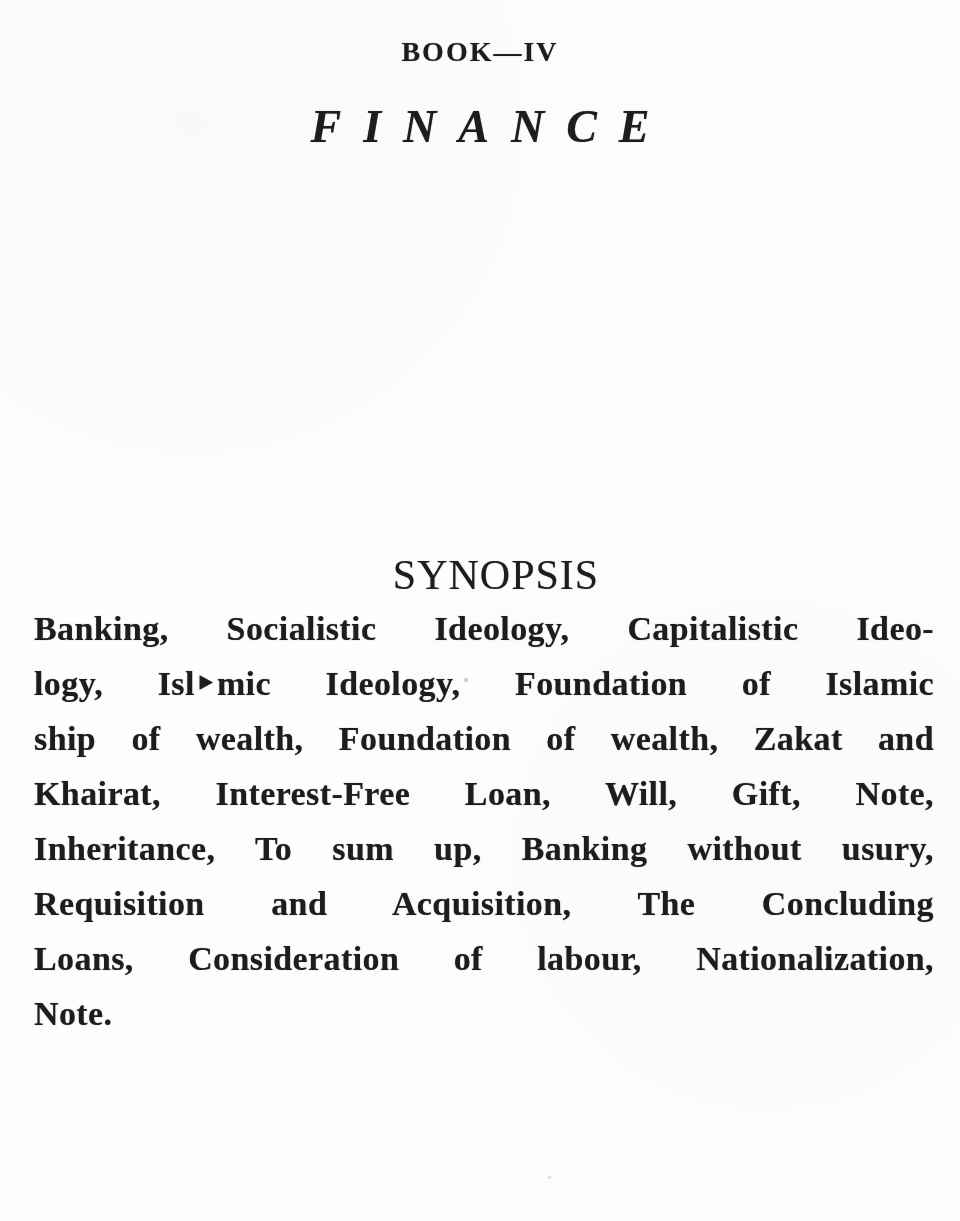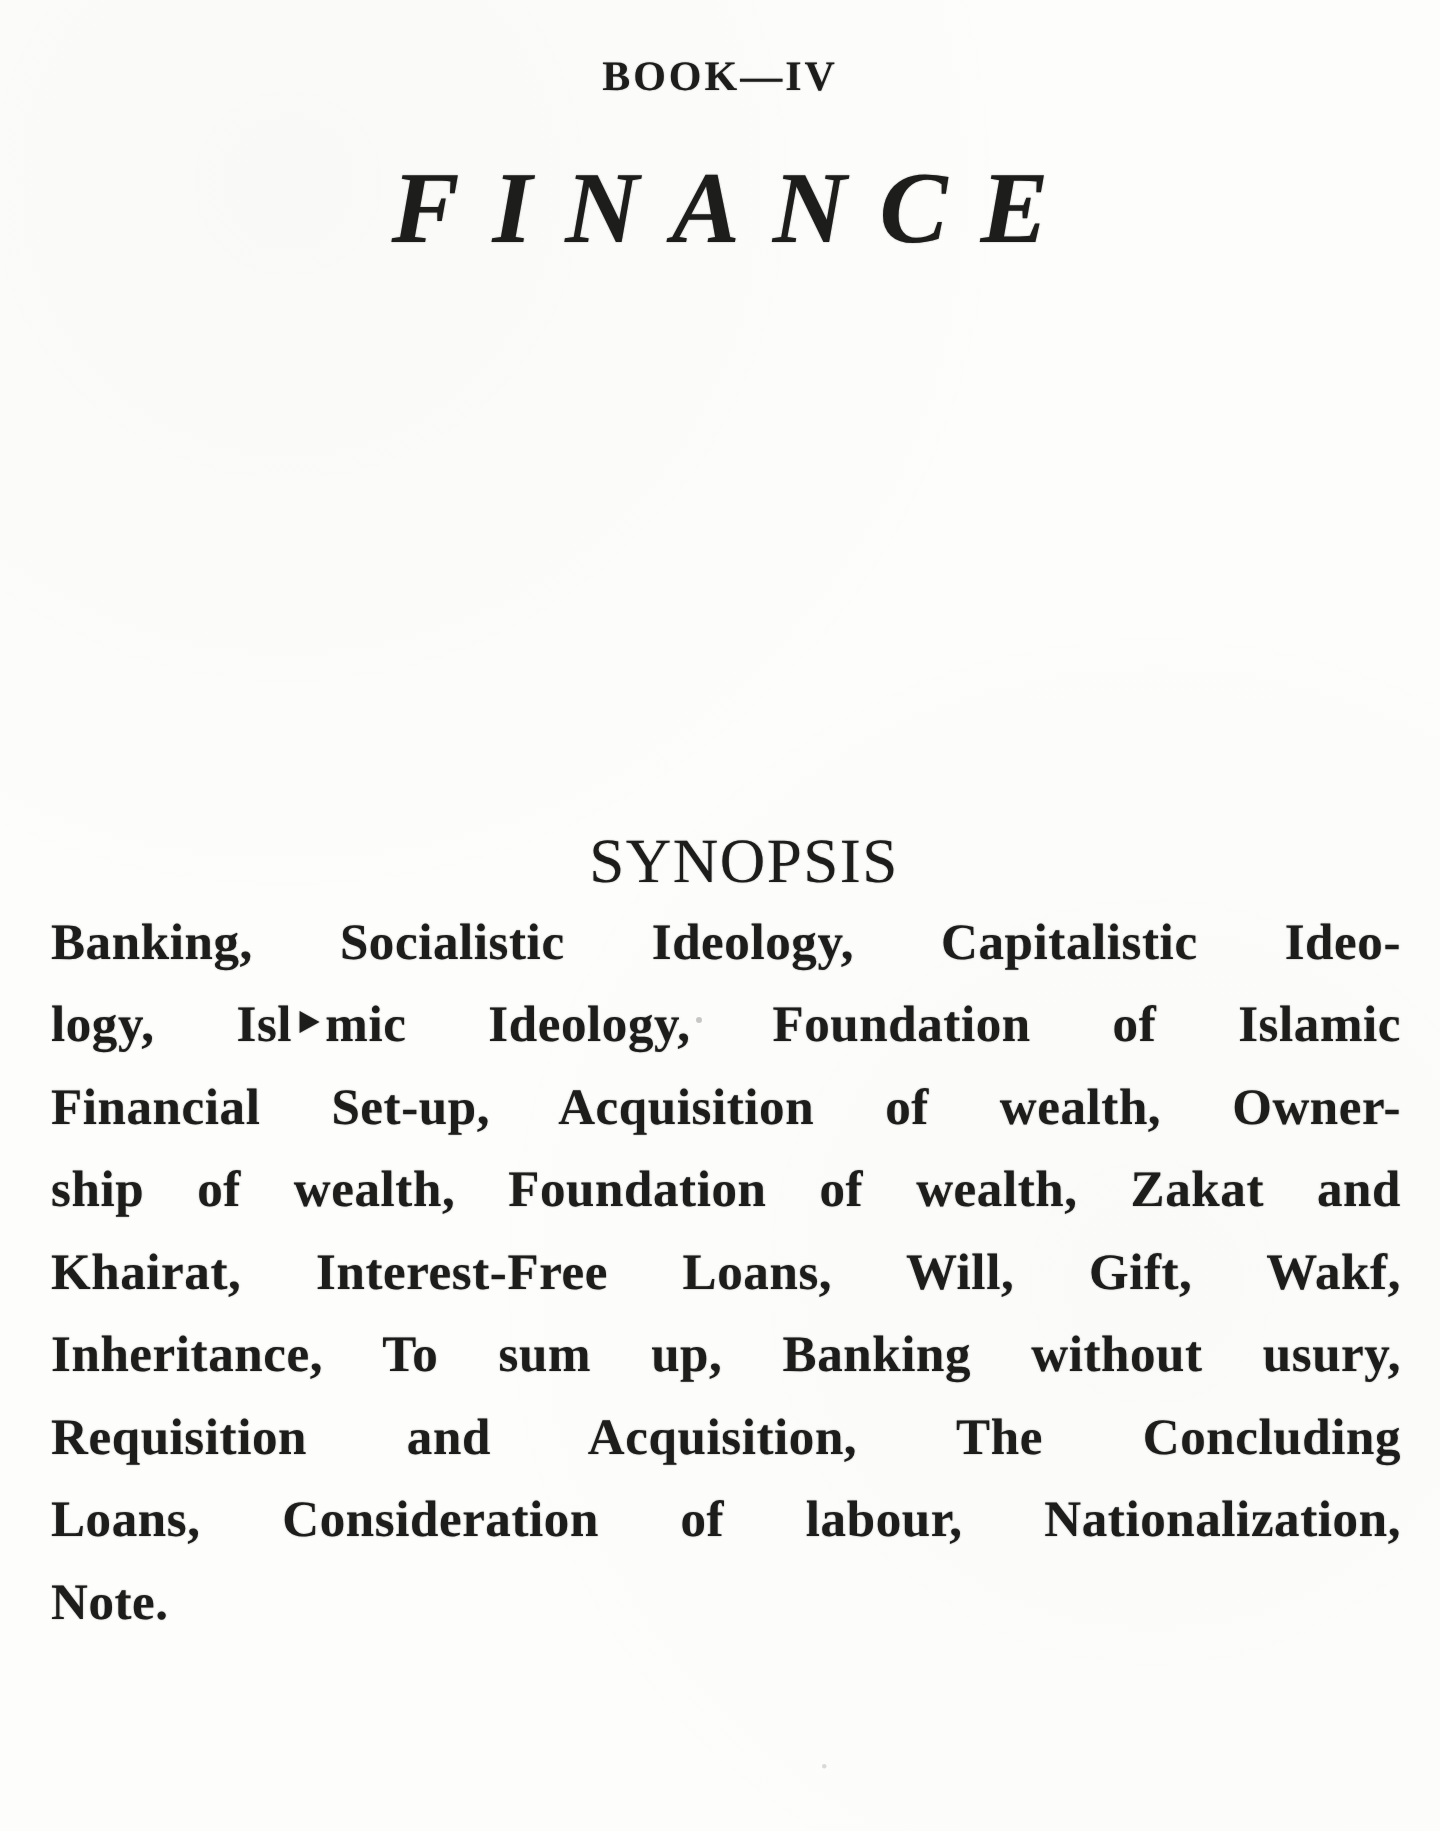--- a/index.html
+++ b/index.html
@@ -32,21 +32,21 @@
     line-height: 1;
     text-shadow: 0 0 1px rgba(25,25,25,0.45);
   }
   .book-title {
     position: absolute;
     top: 104px;
     left: 0;
     width: 100%;
     margin: 0;
     text-align: center;
-    font-size: 68px;
+    font-size: 46px;
     font-weight: 700;
     font-style: italic;
     letter-spacing: 22px;
     padding-left: 22px; 
     box-sizing: border-box;
     line-height: 1;
     text-shadow: 0 0 1px rgba(25,25,25,0.45);
   }
   .synopsis-heading {
     position: absolute;
@@ -96,23 +96,22 @@
 
   <h1 class="book-label">BOOK—IV</h1>
 
   <h2 class="book-title">FINANCE</h2>
 
   <h3 class="synopsis-heading">SYNOPSIS</h3>
 
   <div class="synopsis-body">
     <div class="syn-line">Banking, Socialistic Ideology, Capitalistic Ideo-</div>
     <div class="syn-line">logy, Isl‣mic Ideology, Foundation of Islamic</div>
-    <div class="syn-line">Financial Set-up, Acquisition of wealth, Owner-</div>
     <div class="syn-line">ship of wealth, Foundation of wealth, Zakat and</div>
-    <div class="syn-line">Khairat, Interest-Free Loans, Will, Gift, Wakf,</div>
+    <div class="syn-line">Khairat, Interest-Free Loan, Will, Gift, Note,</div>
     <div class="syn-line">Inheritance, To sum up, Banking without usury,</div>
     <div class="syn-line">Requisition and Acquisition, The Concluding</div>
     <div class="syn-line">Loans, Consideration of labour, Nationalization,</div>
     <div class="syn-line">Note.</div>
   </div>
 
   <span class="speck s1"></span>
   <span class="speck s2"></span>
   <span class="speck s3"></span>
 

